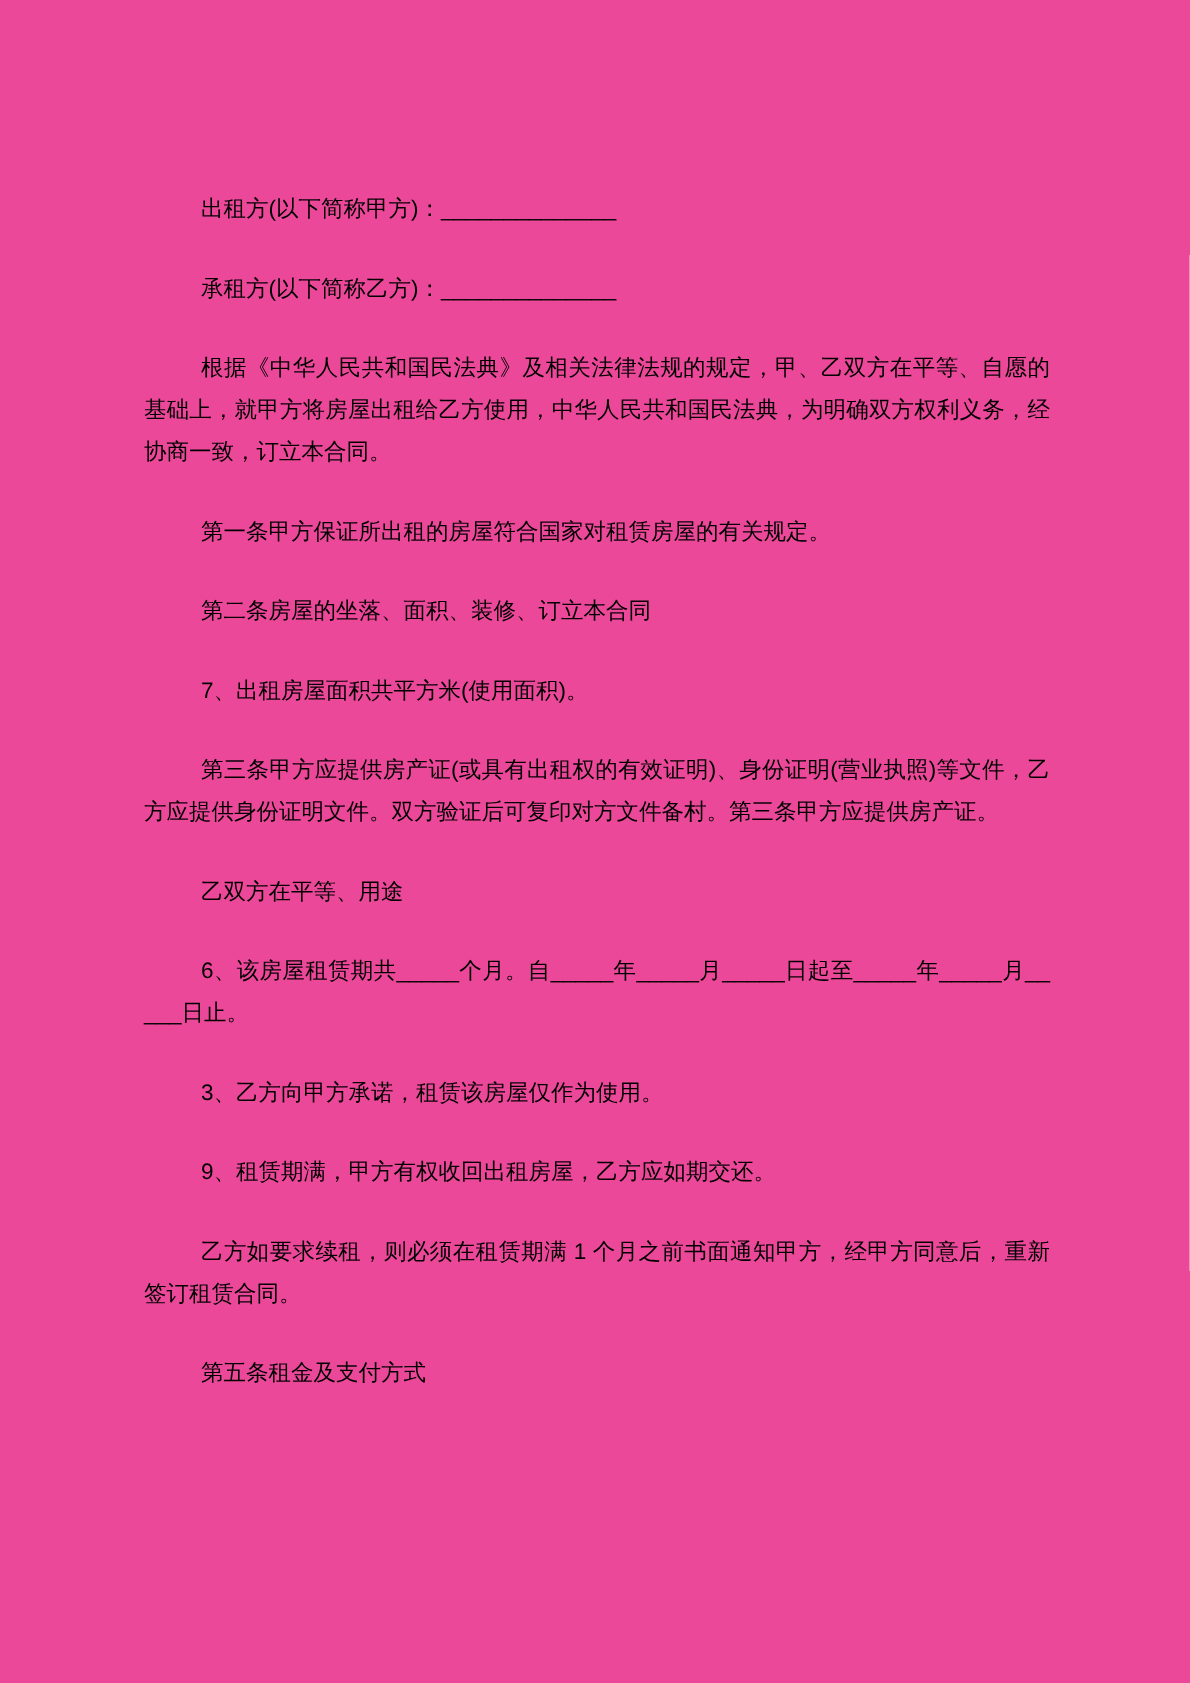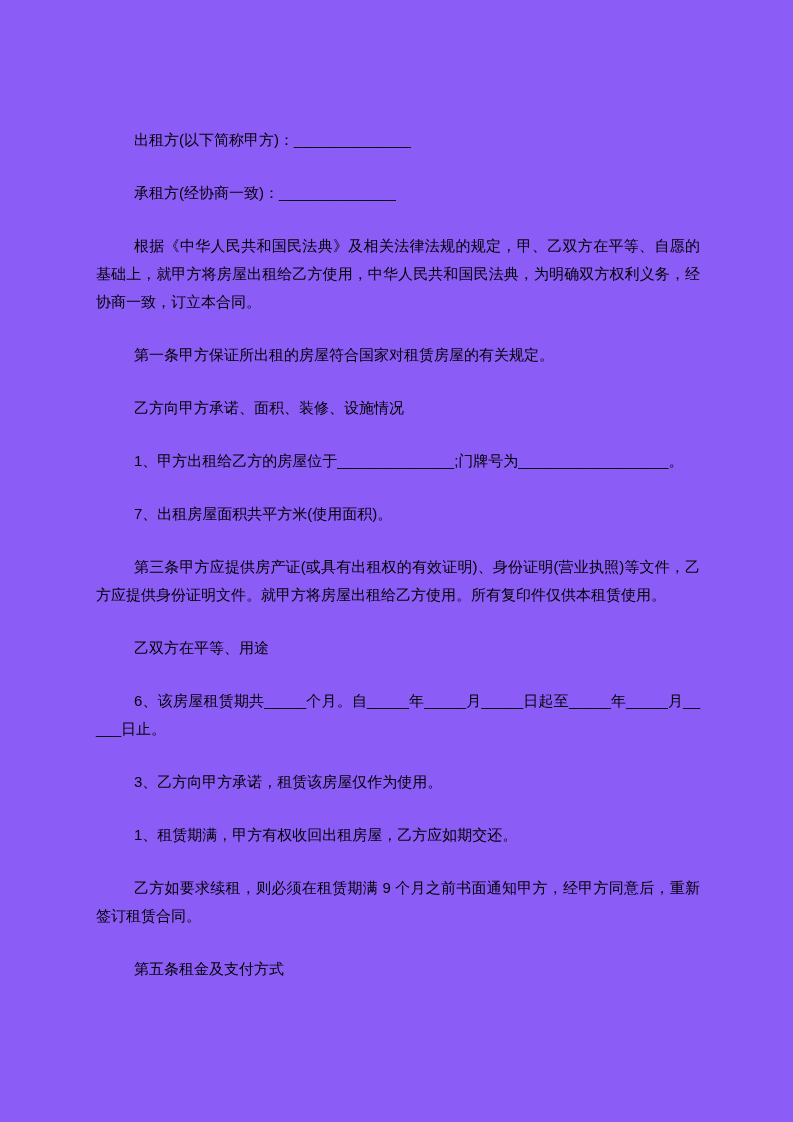--- a/index.html
+++ b/index.html
@@ -10,44 +10,43 @@
   body {
     width: 793px;
     height: 1122px;
     overflow: hidden;
   }
   .page {
     box-sizing: border-box;
     width: 793px;
     height: 1122px;
     padding: 126px 93px 0 96px;
-    background: #8b5cf6;
+    background: #ec4899;
     font-family: "Liberation Sans", sans-serif;
     font-size: 15px;
     line-height: 28px;
     color: #000000;
     text-align: justify;
   }
   .page p {
     margin: 0 0 25px 0;
     text-indent: 38px;
     word-break: break-all;
   }
 </style>
 </head>
 <body>
 
 <div class="page">
   <p>出租方(以下简称甲方)：______________</p>
-  <p>承租方(经协商一致)：______________</p>
+  <p>承租方(以下简称乙方)：______________</p>
   <p>根据《中华人民共和国民法典》及相关法律法规的规定，甲、乙双方在平等、自愿的基础上，就甲方将房屋出租给乙方使用，中华人民共和国民法典，为明确双方权利义务，经协商一致，订立本合同。</p>
   <p>第一条甲方保证所出租的房屋符合国家对租赁房屋的有关规定。</p>
-  <p>乙方向甲方承诺、面积、装修、设施情况</p>
-  <p>1、甲方出租给乙方的房屋位于______________;门牌号为__________________。</p>
+  <p>第二条房屋的坐落、面积、装修、订立本合同</p>
   <p>7、出租房屋面积共平方米(使用面积)。</p>
-  <p>第三条甲方应提供房产证(或具有出租权的有效证明)、身份证明(营业执照)等文件，乙方应提供身份证明文件。就甲方将房屋出租给乙方使用。所有复印件仅供本租赁使用。</p>
+  <p>第三条甲方应提供房产证(或具有出租权的有效证明)、身份证明(营业执照)等文件，乙方应提供身份证明文件。双方验证后可复印对方文件备村。第三条甲方应提供房产证。</p>
   <p>乙双方在平等、用途</p>
   <p>6、该房屋租赁期共_____个月。自_____年_____月_____日起至_____年_____月_____日止。</p>
   <p>3、乙方向甲方承诺，租赁该房屋仅作为使用。</p>
-  <p>1、租赁期满，甲方有权收回出租房屋，乙方应如期交还。</p>
-  <p>乙方如要求续租，则必须在租赁期满 9 个月之前书面通知甲方，经甲方同意后，重新签订租赁合同。</p>
+  <p>9、租赁期满，甲方有权收回出租房屋，乙方应如期交还。</p>
+  <p>乙方如要求续租，则必须在租赁期满 1 个月之前书面通知甲方，经甲方同意后，重新签订租赁合同。</p>
   <p>第五条租金及支付方式</p>
 </div>
 
 </body></html>

